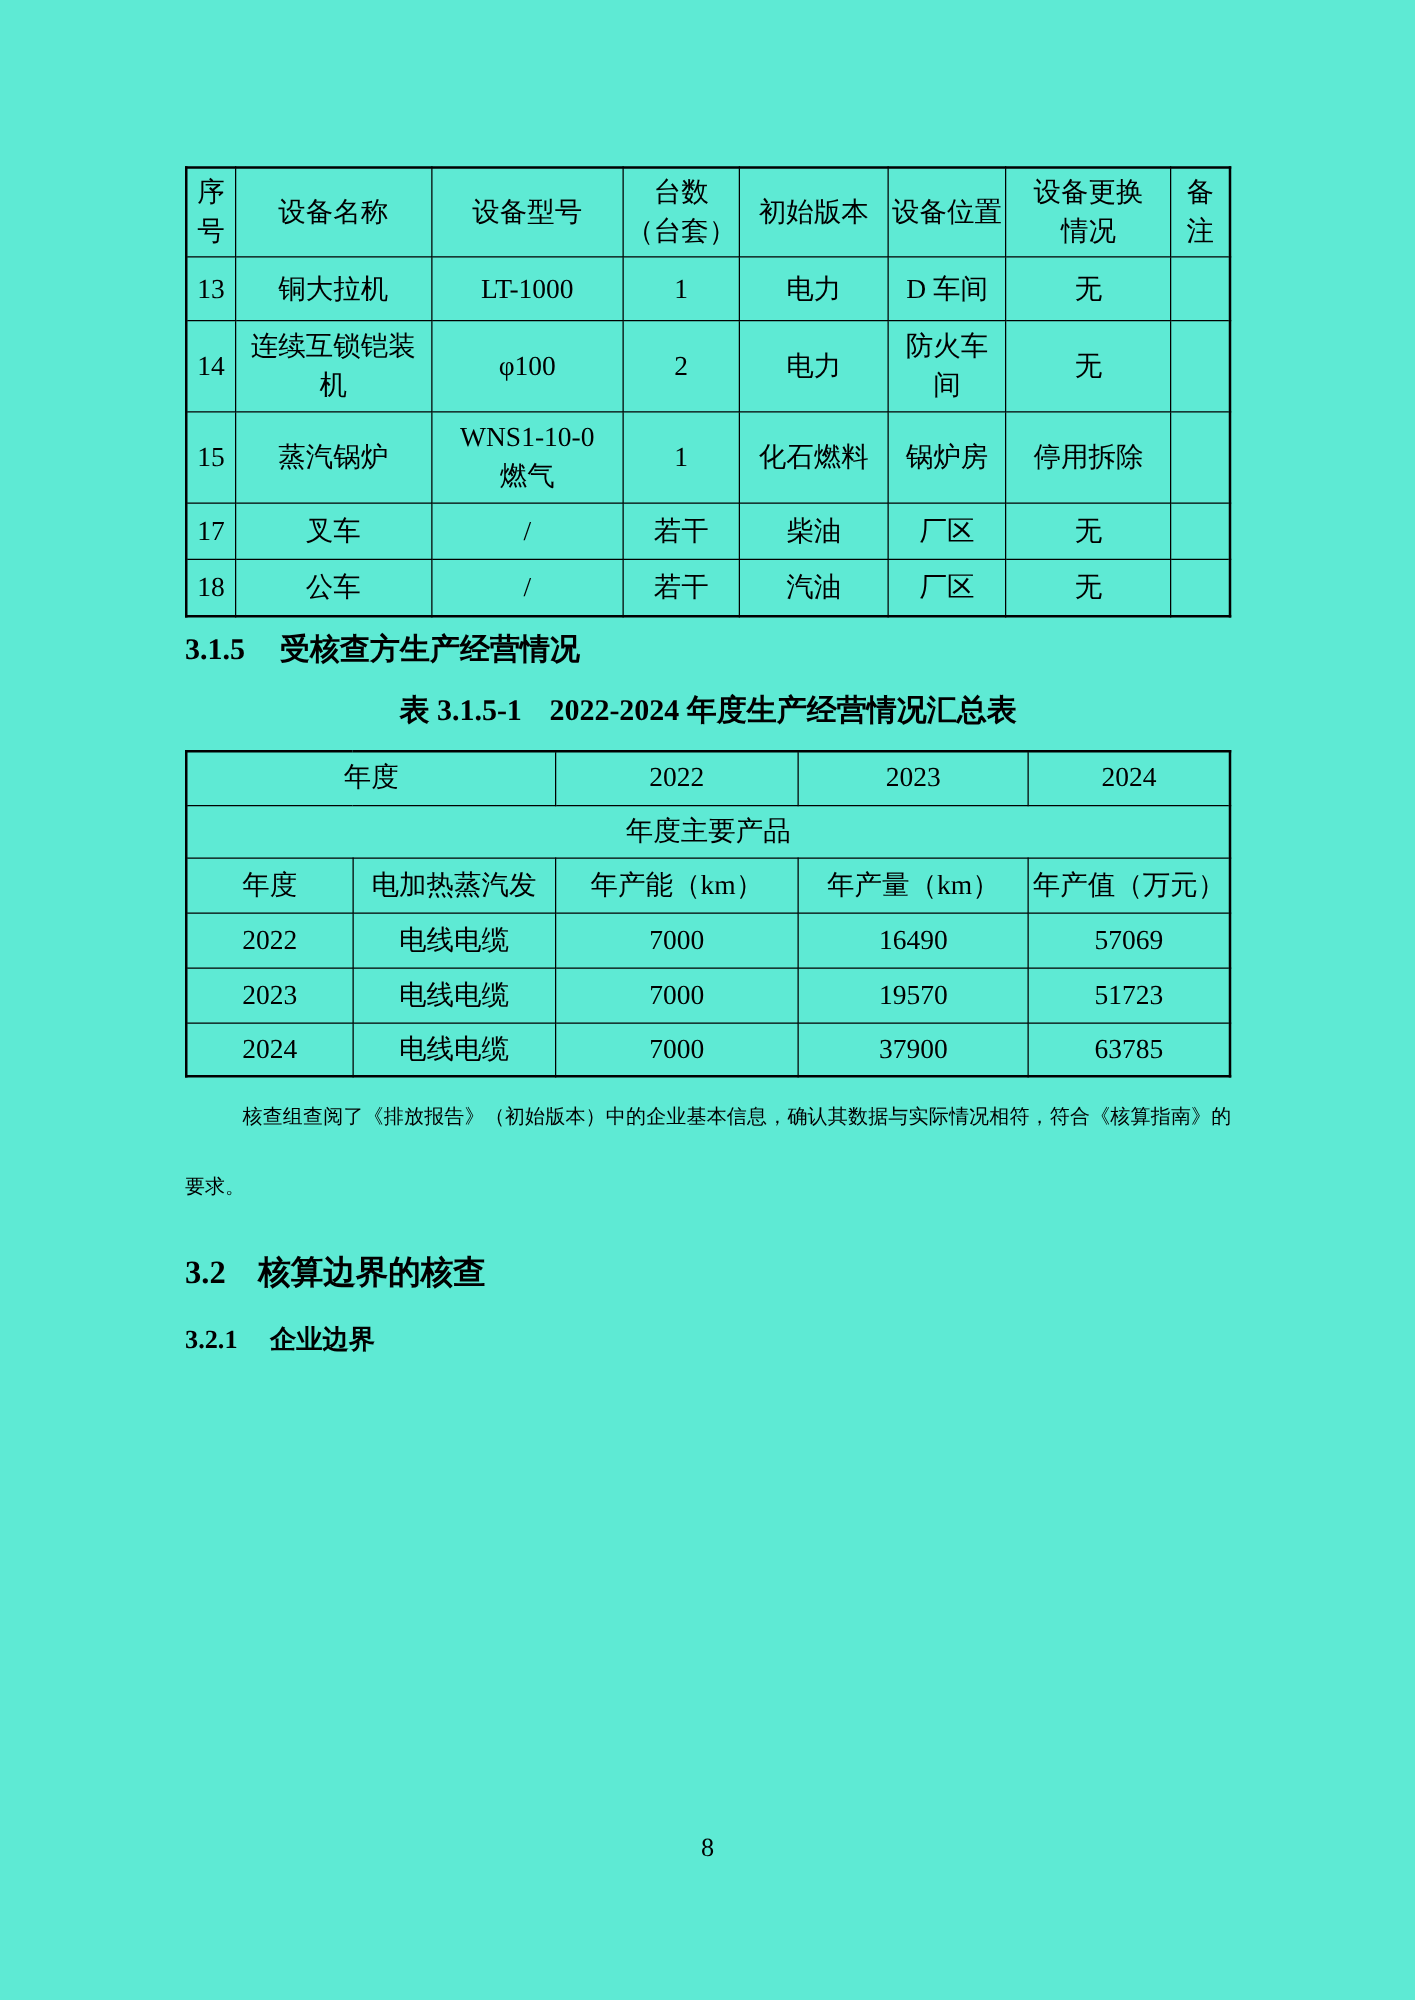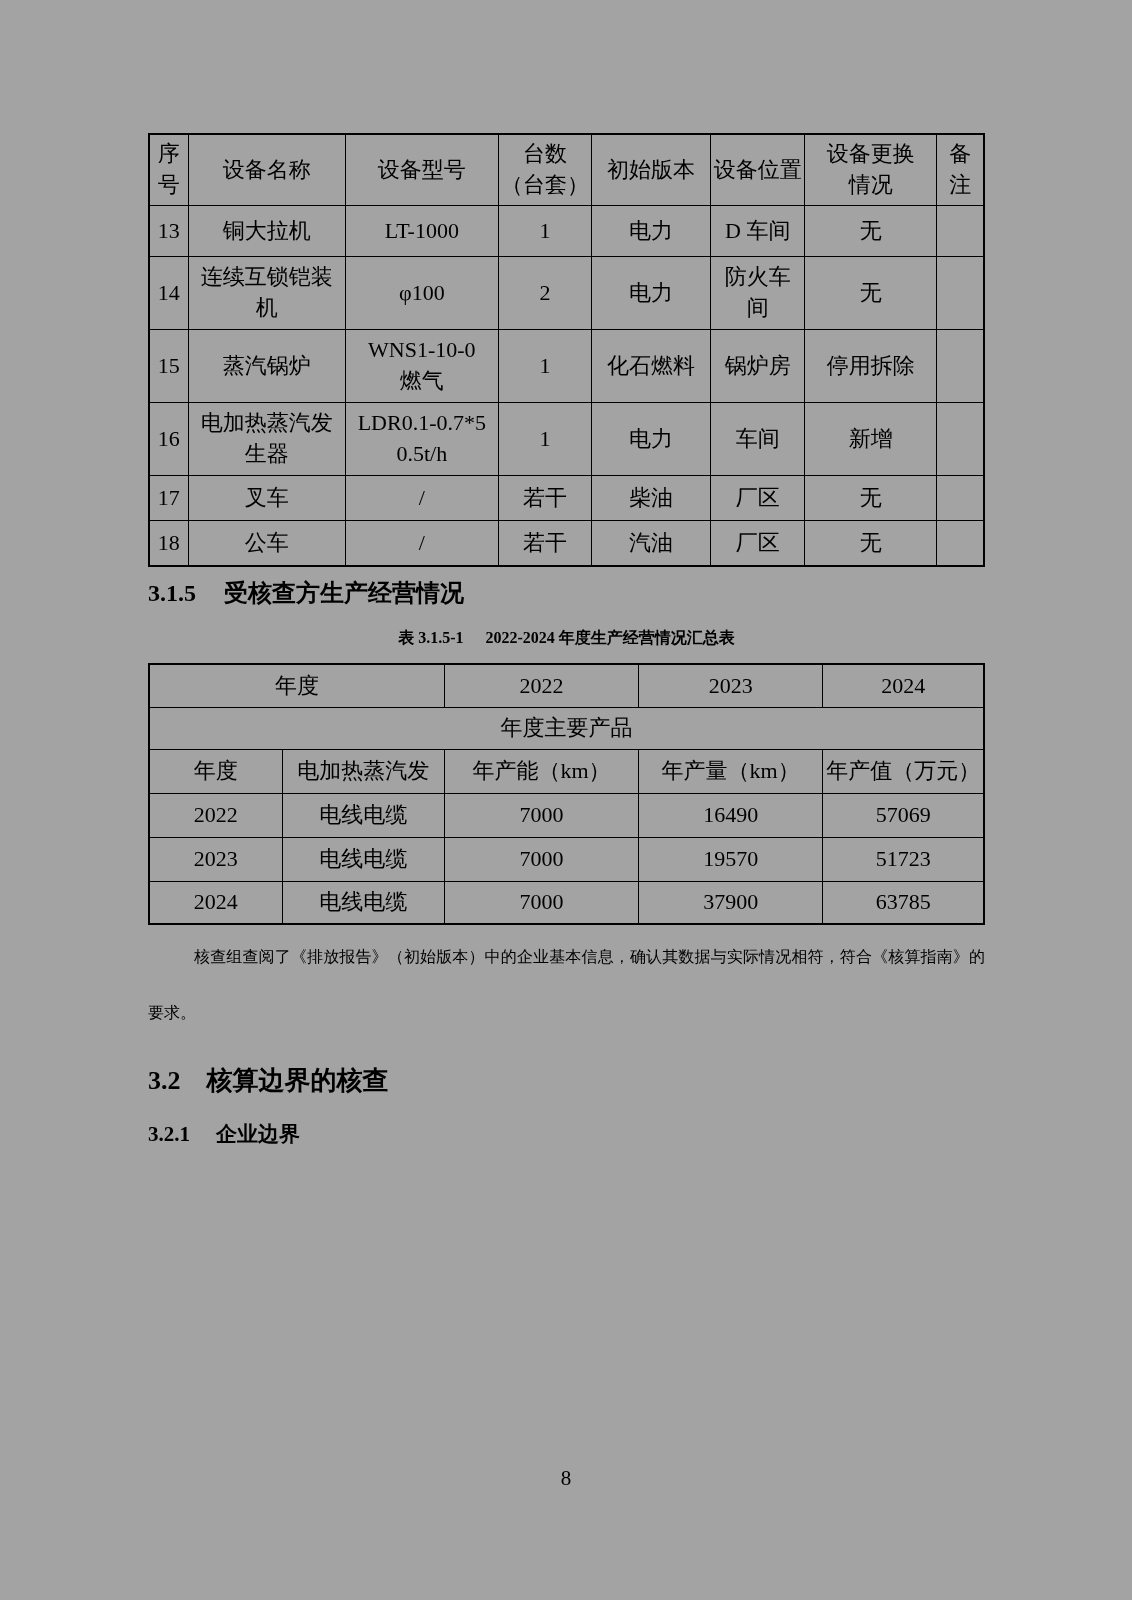--- a/index.html
+++ b/index.html
@@ -1,20 +1,20 @@
 <!DOCTYPE html>
 <html><head>
 <meta charset="utf-8">
 <style>
   html,body { margin:0; padding:0; background:#e8e8e8; }
   .page {
     position:relative;
     width:1132px; height:1600px;
     margin:0 auto;
-    background:#a3a3a3;
+    background:#5eead4;
     color:#000;
     font-family:"Liberation Serif","DejaVu Serif",serif;
     overflow:hidden;
   }
   .content {
     position:absolute;
     left:148px; top:0;
     width:837px;
   }
   
@@ -69,21 +69,21 @@
   .h2 .secnum { margin-right:26px;text-align:right; }
   .h3b {
     font-weight:bold;
     font-size:21px;
     line-height:1.2;
     margin:26px 0 0 0;
   }
   .h3b .secnum { margin-right:26px; }
   .caption {
     font-weight:bold;
-    font-size:16px;
+    font-size:24px;
     text-align:center;
     margin:20px 0 0 0;
     line-height:1.2;
   }
   .caption .cap-label { margin-right:22px; }
   .para {
     font-size:16px;
     line-height:56px;
     text-align:justify;
     text-indent:46px;
@@ -154,32 +154,20 @@
           <td>15</td>
           <td>蒸汽锅炉</td>
           <td>WNS1-10-0
 燃气</td>
           <td>1</td>
           <td>化石燃料</td>
           <td>锅炉房</td>
           <td>停用拆除</td>
           <td></td>
         </tr>
-        <tr class="er4">
-          <td>16</td>
-          <td>电加热蒸汽发
-生器</td>
-          <td>LDR0.1-0.7*5
-0.5t/h</td>
-          <td>1</td>
-          <td>电力</td>
-          <td>车间</td>
-          <td>新增</td>
-          <td></td>
-        </tr>
         <tr class="er5">
           <td>17</td>
           <td>叉车</td>
           <td>/</td>
           <td>若干</td>
           <td>柴油</td>
           <td>厂区</td>
           <td>无</td>
           <td></td>
         </tr>

